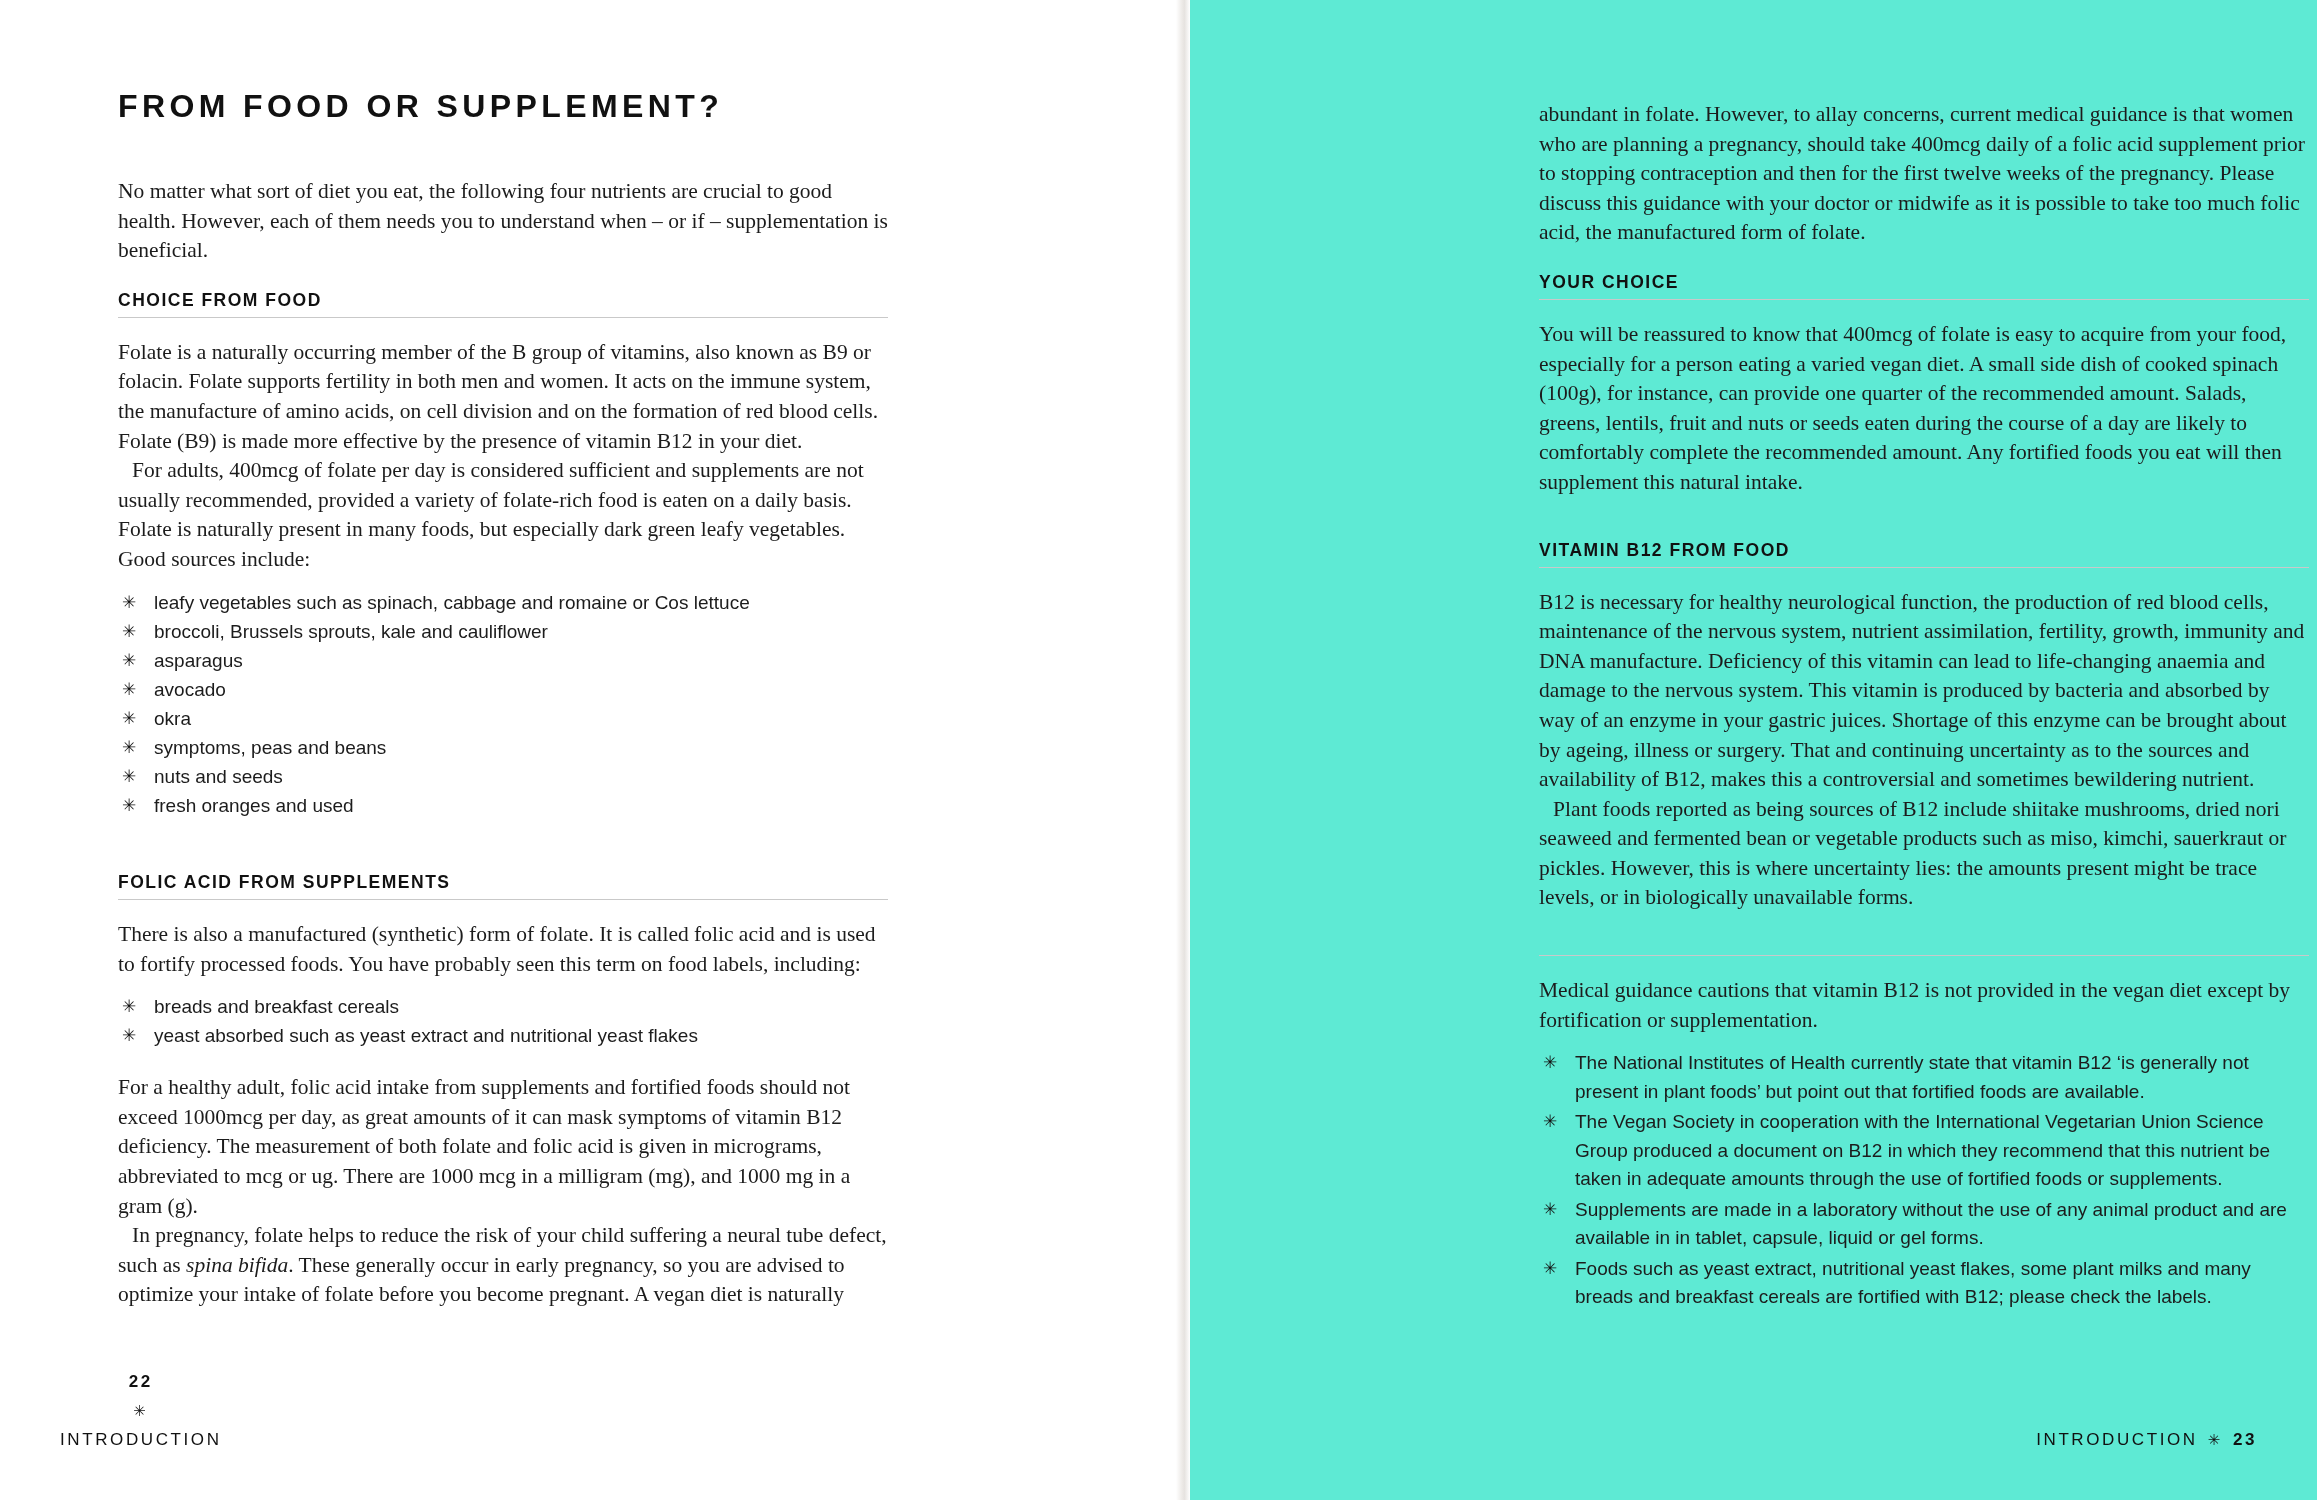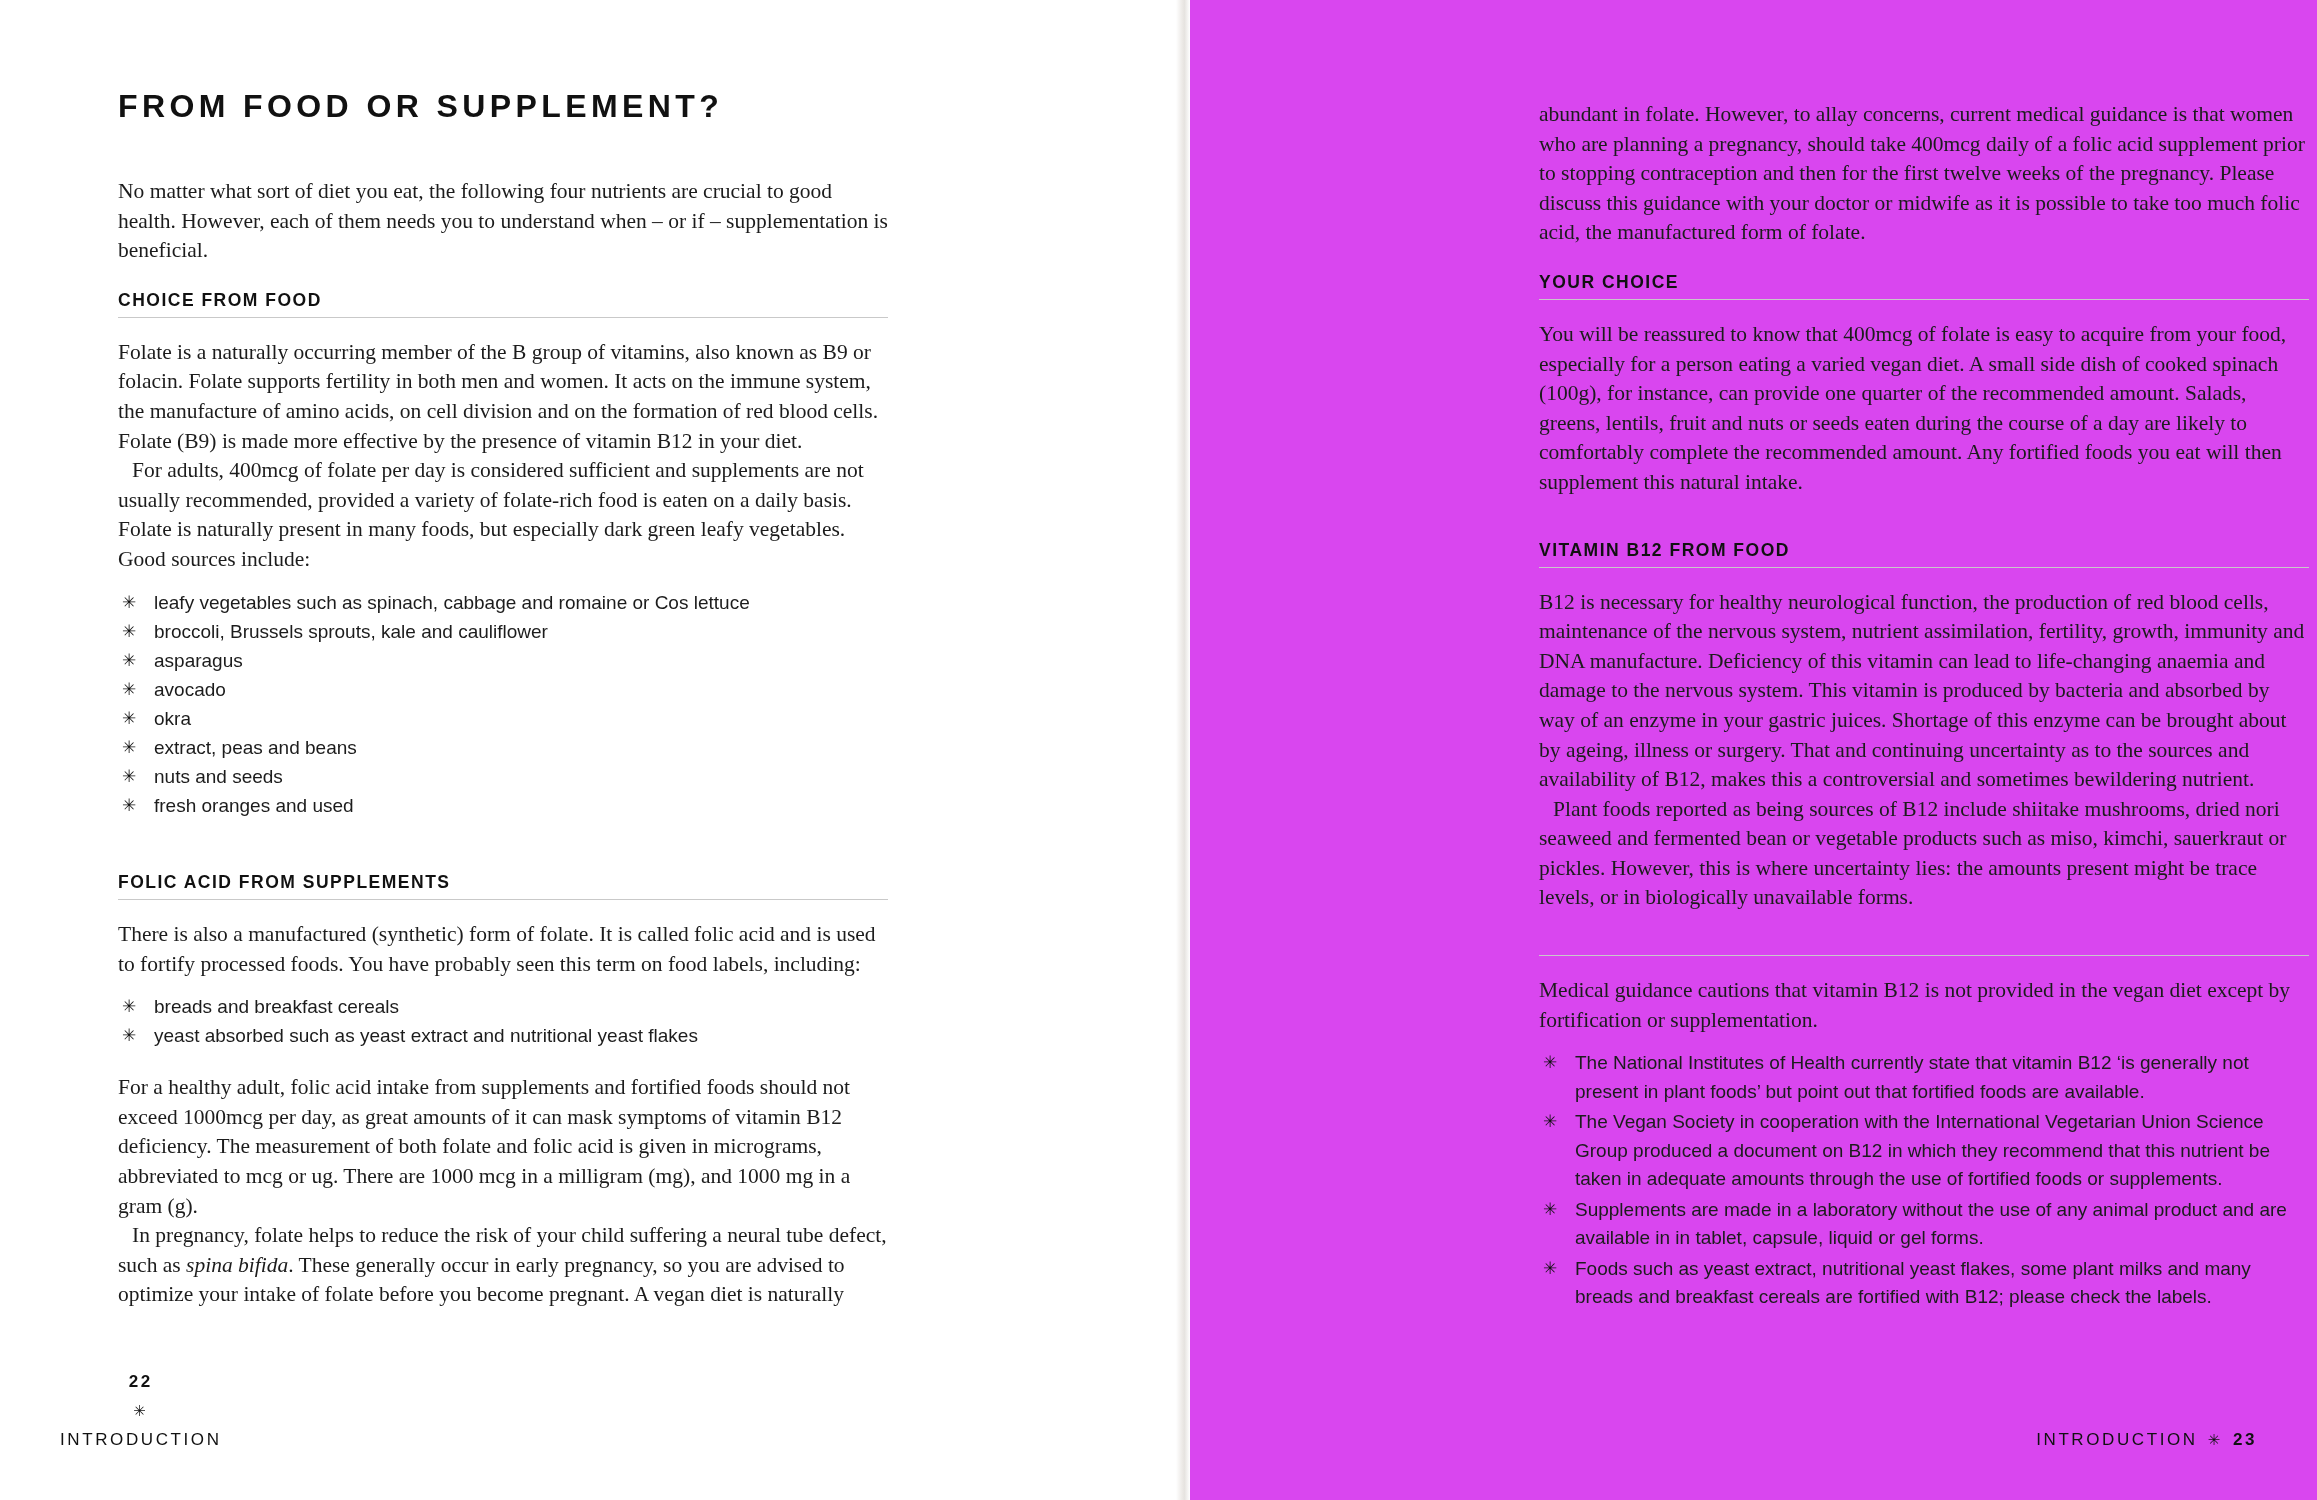--- a/index.html
+++ b/index.html
@@ -30,21 +30,21 @@
     background: #ffffff;
     padding: 16px 0 0 0;
   }
   .gutter {
     width: 14px;
     height: 1500px;
     background: linear-gradient(to right, #ffffff 0%, #ece9e6 45%, #e6e3e0 60%, #ffffff 100%);
   }
   .page-right {
     width: 1127px;
-    background: #d946ef;
+    background: #5eead4;
   }
   .content-left {
     position: absolute;
     left: 118px;
     top: 88px;
     width: 770px;
   }
   .content-right {
     position: absolute;
     left: 349px;
@@ -167,21 +167,21 @@
         <h2 class="subhead">CHOICE FROM FOOD</h2>
         <hr class="rule">
         <p class="body">Folate is a naturally occurring member of the B group of vitamins, also known as B9 or folacin. Folate supports fertility in both men and women. It acts on the immune system, the manufacture of amino acids, on cell division and on the formation of red blood cells. Folate (B9) is made more effective by the presence of vitamin B12 in your diet.</p>
         <p class="body">For adults, 400mcg of folate per day is considered sufficient and supplements are not usually recommended, provided a variety of folate-rich food is eaten on a daily basis. Folate is naturally present in many foods, but especially dark green leafy vegetables. Good sources include:</p>
         <ul class="bullets">
           <li><span class="ast">✳</span><span>leafy vegetables such as spinach, cabbage and romaine or Cos lettuce</span></li>
           <li><span class="ast">✳</span><span>broccoli, Brussels sprouts, kale and cauliflower</span></li>
           <li><span class="ast">✳</span><span>asparagus</span></li>
           <li><span class="ast">✳</span><span>avocado</span></li>
           <li><span class="ast">✳</span><span>okra</span></li>
-          <li><span class="ast">✳</span><span>extract, peas and beans</span></li>
+          <li><span class="ast">✳</span><span>symptoms, peas and beans</span></li>
           <li><span class="ast">✳</span><span>nuts and seeds</span></li>
           <li><span class="ast">✳</span><span>fresh oranges and used</span></li>
         </ul>
       </div>
 
       <div class="spacer-26"></div>
 
       <div class="section">
         <h2 class="subhead">FOLIC ACID FROM SUPPLEMENTS</h2>
         <hr class="rule">

